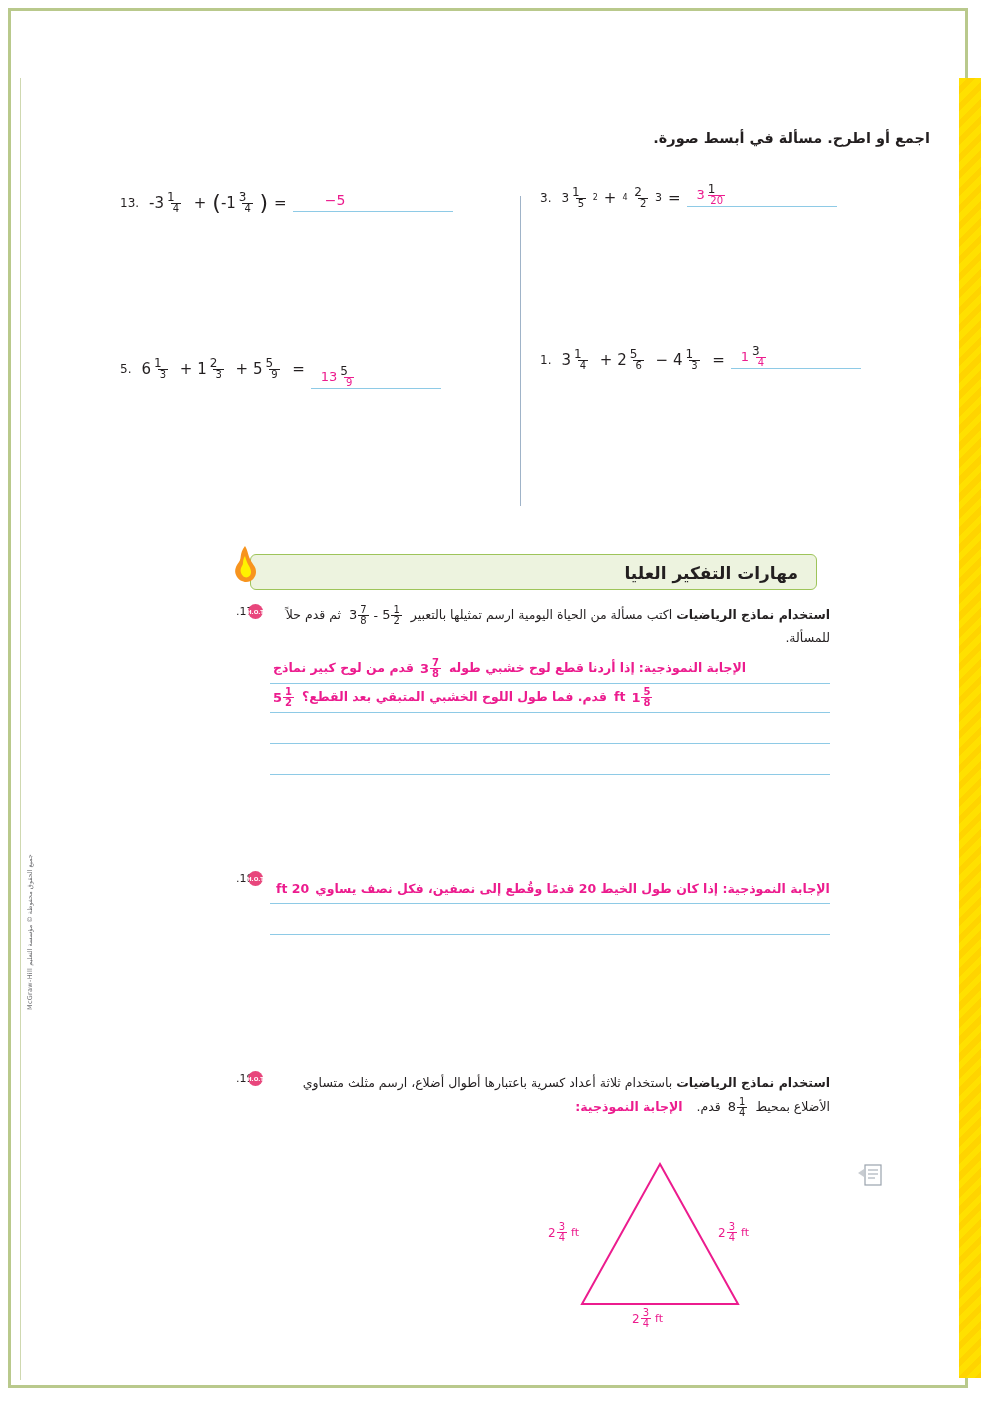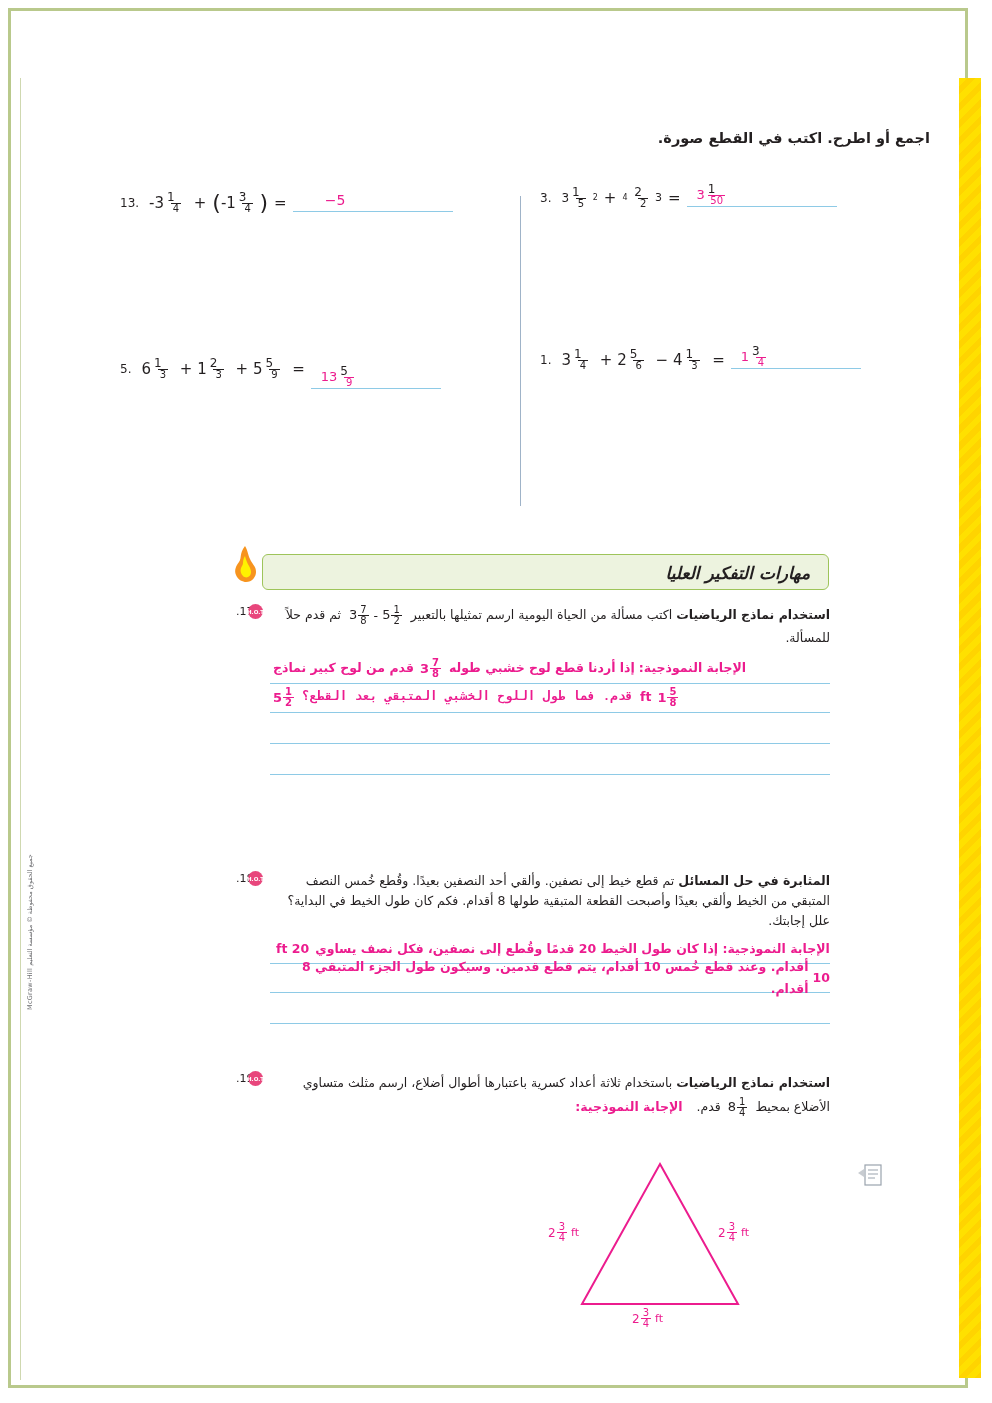--- a/index.html
+++ b/index.html
@@ -138,21 +138,21 @@
 </head>
 <body>
 
 <div class="page">
   <div class="outer-frame"></div>
   <div class="inner-white"></div>
   <div class="yellow-bar"></div>
 
   <div class="content">
 
-    <div class="instruction">اجمع أو اطرح. اكتب في القطع صورة.</div>
+    <div class="instruction">اجمع أو اطرح. مسألة في أبسط صورة.</div>
 
     <div class="divider-v" style="left:490px;top:110px;height:310px;"></div>
 
     <div class="ex" style="left:90px;top:105px;justify-content:flex-end;">
       <span class="num">13.</span>
       <span class="expr">
         <span class="mixnum">
             <span class="whole">-3</span>
             <span class="frac">
               <span class="num">1</span>
@@ -198,21 +198,21 @@
             <span style="font-size:11px;">3</span>
           </span>
         <span style="margin:0 6px;">=</span>
       </span>
       <span class="ansline" style="width:150px;position:relative;">
         <span class="answer" style="position:absolute;left:4px;top:-6px;">
           <span class="mixnum" style="color:#ec1c8e;">
             <span class="whole" style="color:#ec1c8e;font-size:13px;">3</span>
             <span class="frac">
                 <span class="num">1</span>
-                <span class="den">50</span>
+                <span class="den">20</span>
               </span>
           </span>
         </span>
       </span>
     </div>
 
     <div class="ex" style="left:90px;top:262px;">
       <span class="num">5.</span>
       <span class="expr">
         <span class="mixnum">
@@ -287,21 +287,21 @@
             <span class="whole" style="color:#ec1c8e;font-size:13px;">1</span>
             <span class="frac">
                 <span class="num">3</span>
                 <span class="den">4</span>
               </span>
           </span>
         </span>
       </span>
     </div>
 
-    <div class="section-band" style="left:232px;top:468px;width:565px;font-style:italic;">
+    <div class="section-band" style="left:220px;top:468px;width:565px;">
       <div class="section-title">مهارات التفكير العليا</div>
     </div>
     <div class="flame" style="left:198px;top:458px;">
       <svg width="34" height="40" viewBox="0 0 34 40">
         <path d="M17 2 C11 10 14 14 11 18 C8 22 6 26 8 31 C10 36 15 38 18 38 C24 38 28 33 28 28 C28 22 24 20 22 15 C20 11 20 7 17 2 Z" fill="#f7941e"></path>
         <path d="M17 12 C14 17 16 19 14 22 C12 25 12 29 15 32 C18 35 23 33 23 28 C23 23 19 21 17 12 Z" fill="#fff200"></path>
       </svg>
     </div>
 
     <div class="prob" style="left:240px;top:518px;width:560px;">
@@ -344,53 +344,43 @@
         <div class="rule" style="display:flex;align-items:center;justify-content:flex-end;height:28px;">
           <span class="answer-text" style="display:flex;align-items:center;direction:rtl;">
             <span class="mixnum" style="color:#ec1c8e;margin:0 3px;">
               <span class="whole" style="color:#ec1c8e;font-size:13px;">1</span>
               <span class="frac">
                   <span class="num">5</span>
                   <span class="den">8</span>
                 </span>
             </span>
             <span style="margin:0 3px;">ft</span>
-            <span style="margin:0 4px;font-family:Liberation Mono, monospace;">قدم. فما طول اللوح الخشبي المتبقي بعد القطع؟</span>
+            <span style="margin:0 4px;">قدم. فما طول اللوح الخشبي المتبقي بعد القطع؟</span>
             <span class="mixnum" style="color:#ec1c8e;margin:0 3px;">
               <span class="whole" style="color:#ec1c8e;font-size:13px;">5</span>
               <span class="frac">
                   <span class="num">1</span>
                   <span class="den">2</span>
                 </span>
             </span>
           </span>
         </div>
         <div class="rule" style="height:30px;"></div>
         <div class="rule" style="height:30px;"></div>
       </div>
     </div>
 
     <div class="prob" style="left:240px;top:785px;width:560px;">
       <span class="pnum">18.</span>
       <span class="badge" style="font-size:5.5px;">H.O.T</span>
-      <div class="ptext" style="line-height:1.6;">
-        <b>المثابرة في حل المسائل</b>
-        <span>تم قطع خيط إلى نصفين. وألقي أحد النصفين بعيدًا. وقُطع خُمس النصف المتبقي من الخيط وألقي بعيدًا وأصبحت القطعة المتبقية طولها 8 أقدام. فكم كان طول الخيط في البداية؟ علل إجابتك.</span>
-      </div>
       <div class="rule-wrap" style="margin-top:4px;">
         <div class="rule" style="display:flex;align-items:center;justify-content:flex-end;height:28px;">
           <span class="answer-text" style="display:flex;align-items:center;direction:rtl;">
             <span>الإجابة النموذجية: إذا كان طول الخيط 20 قدمًا وقُطع إلى نصفين، فكل نصف يساوي</span>
             <span style="margin:0 6px;">20 ft</span>
-          </span>
-        </div>
-        <div class="rule" style="display:flex;align-items:center;justify-content:flex-end;height:28px;">
-          <span class="answer-text" style="display:flex;align-items:center;direction:rtl;">
-            <span>10</span>
-            <span style="margin-right:4px;">أقدام. وعند قطع خُمس 10 أقدام، يتم قطع قدمين. وسيكون طول الجزء المتبقي 8 أقدام.</span>
           </span>
         </div>
         <div class="rule" style="height:30px;"></div>
       </div>
     </div>
 
     <div class="prob" style="left:240px;top:985px;width:560px;">
       <span class="pnum">19.</span>
       <span class="badge" style="font-size:5.5px;">H.O.T</span>
       <div class="ptext" style="line-height:1.9;">

